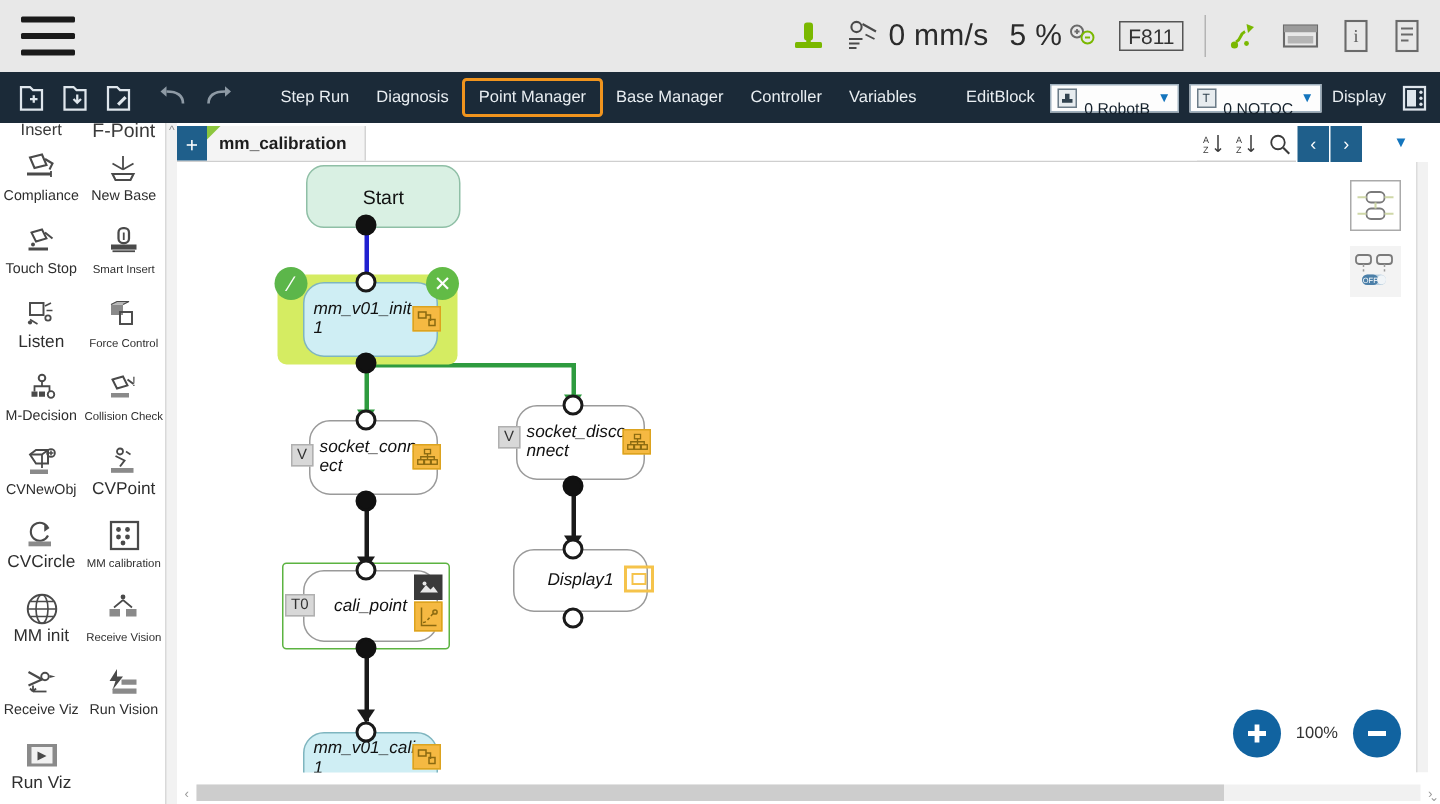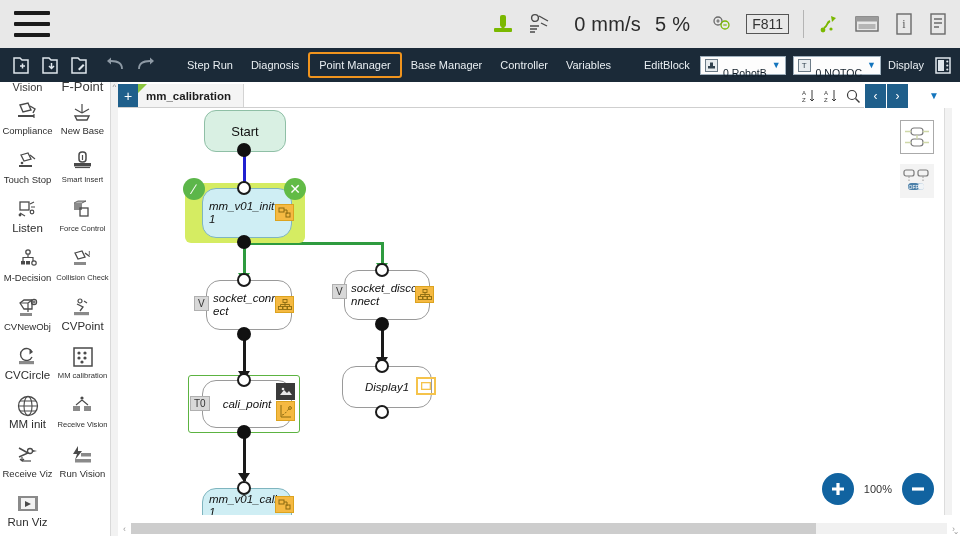--- a/index.html
+++ b/index.html
@@ -21,21 +21,21 @@
     margin-left: 14px; width: 36px; height: 26px;
     display: flex; flex-direction: column; justify-content: space-between;
     cursor: pointer;
   }
   .hamburger span { display: block; height: 4px; background: #1a1a1a; border-radius: 1px; }
   .status-spacer { flex: 1; }
   .status-group {
     display: flex; align-items: center; gap: 14px;
     margin-right: 12px;
   }
-  .status-item { display: flex; align-items: center; gap: 22px; color: #2b2b2b; }
+  .status-item { display: flex; align-items: center; gap: 4px; color: #2b2b2b; }
   .status-text { font-size: 20px; color: #2b2b2b; letter-spacing: .2px; white-space: nowrap;}
   .fbox {
     border: 1px solid #555; padding: 1px 5px; font-size: 14px;
     color: #333; background: #e8e8e8; line-height: 1.2;
   }
   .vdivider { width: 1px; height: 28px; background: #b4b4b4; }
   svg { display: block; }
 
   
   .toolbar {
@@ -394,21 +394,21 @@
         <rect x="4" y="5" width="6" height="11" fill="#dfe6ec"></rect>
         <circle cx="13.3" cy="6.5" r="1.1" fill="#dfe6ec"></circle>
         <circle cx="13.3" cy="10.5" r="1.1" fill="#dfe6ec"></circle>
         <circle cx="13.3" cy="14.5" r="1.1" fill="#dfe6ec"></circle>
       </svg>
     </div>
   </div>
 
   <div class="sidebar">
     <div class="sidebar-head">
-      <div>Vision</div>
+      <div>Insert</div>
       <div>F-Point</div>
     </div>
     <div class="sb-grid">
 
 
       <div class="sb-cell">
         <div class="sb-ico">
           <svg width="24" height="22" viewBox="0 0 24 22">
               <path d="M4 4 L12 2 L15 9 L7 11 z" fill="none" stroke="#4a4a4a" stroke-width="1.4"></path>
               <path d="M14 5 l5 3 -2 4" stroke="#4a4a4a" stroke-width="1.4" fill="none"></path>
@@ -665,21 +665,21 @@
     <div class="edge" style="left:125px; top:229px; width:2.5px; height:42px;"></div>
     <div class="arrowhead" style="left:120px; top:263px; border-left:6px solid transparent; border-right:6px solid transparent; border-top:9px solid #1a1a1a;"></div>
 
     <div class="edge" style="left:263px; top:215px; width:2.5px; height:42px;"></div>
     <div class="arrowhead" style="left:258px; top:249px; border-left:6px solid transparent; border-right:6px solid transparent; border-top:9px solid #1a1a1a;"></div>
 
     <div class="edge" style="left:125px; top:325px; width:2.5px; height:48px;"></div>
     <div class="arrowhead" style="left:120px; top:365px; border-left:6px solid transparent; border-right:6px solid transparent; border-top:9px solid #1a1a1a;"></div>
 
     <div class="node">
-      <div class="node-box node-start" style="left:86px; top:2px; width:82px; height:42px;">
+      <div class="node-box node-start" style="left:86px; top:2px; width:103px; height:42px;">
         <div class="node-label">Start</div>
       </div>
       <div class="port filled" style="left:119px; top:35px;"></div>
     </div>
 
     <div class="node">
       <div class="sel-hl" style="left:67px; top:75px; width:120px; height:60px;"></div>
       <div class="node-box node-cyan" style="left:84px; top:80px; width:90px; height:50px;justify-content:center;">
         <div class="node-label" style="text-align:left; white-space:pre-line;">mm_v01_init
 1</div>

